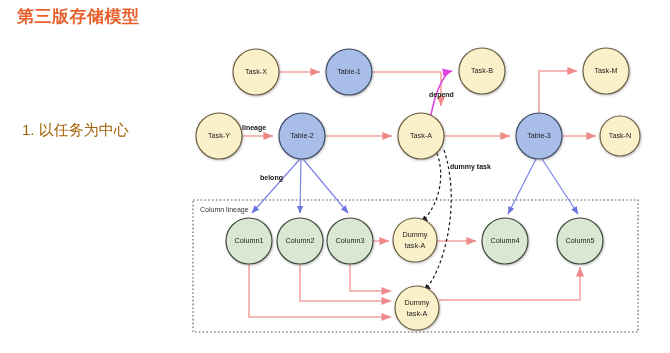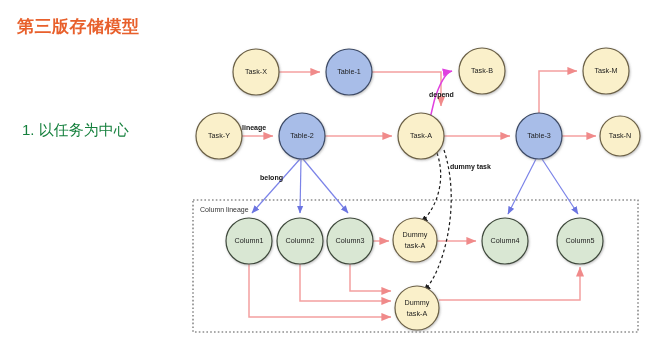--- a/index.html
+++ b/index.html
@@ -11,32 +11,32 @@
     position: relative;
     width: 670px;
     height: 353px;
     background: #ffffff;
     font-family: "Liberation Sans", "DejaVu Sans", sans-serif;
     overflow: hidden;
   }
   #slide-title {
     position: absolute;
     left: 17px;
-    top: 15px;
+    top: 5px;
     font-size: 17px;
     font-weight: bold;
     color: #E8602C;
     letter-spacing: 0.5px;
     white-space: nowrap;
   }
   .bullet {
     position: absolute;
     left: 22px;
     font-size: 15px;
-    color: #15803d;
+    color: #a16207;
     line-height: 1.35;
     width: 170px;
   }
   #bullet-1 { top: 120px; }
   #bullet-2 { top: 154px; }
 
   #diagram-svg {
     position: absolute;
     left: 0;
     top: 0;

